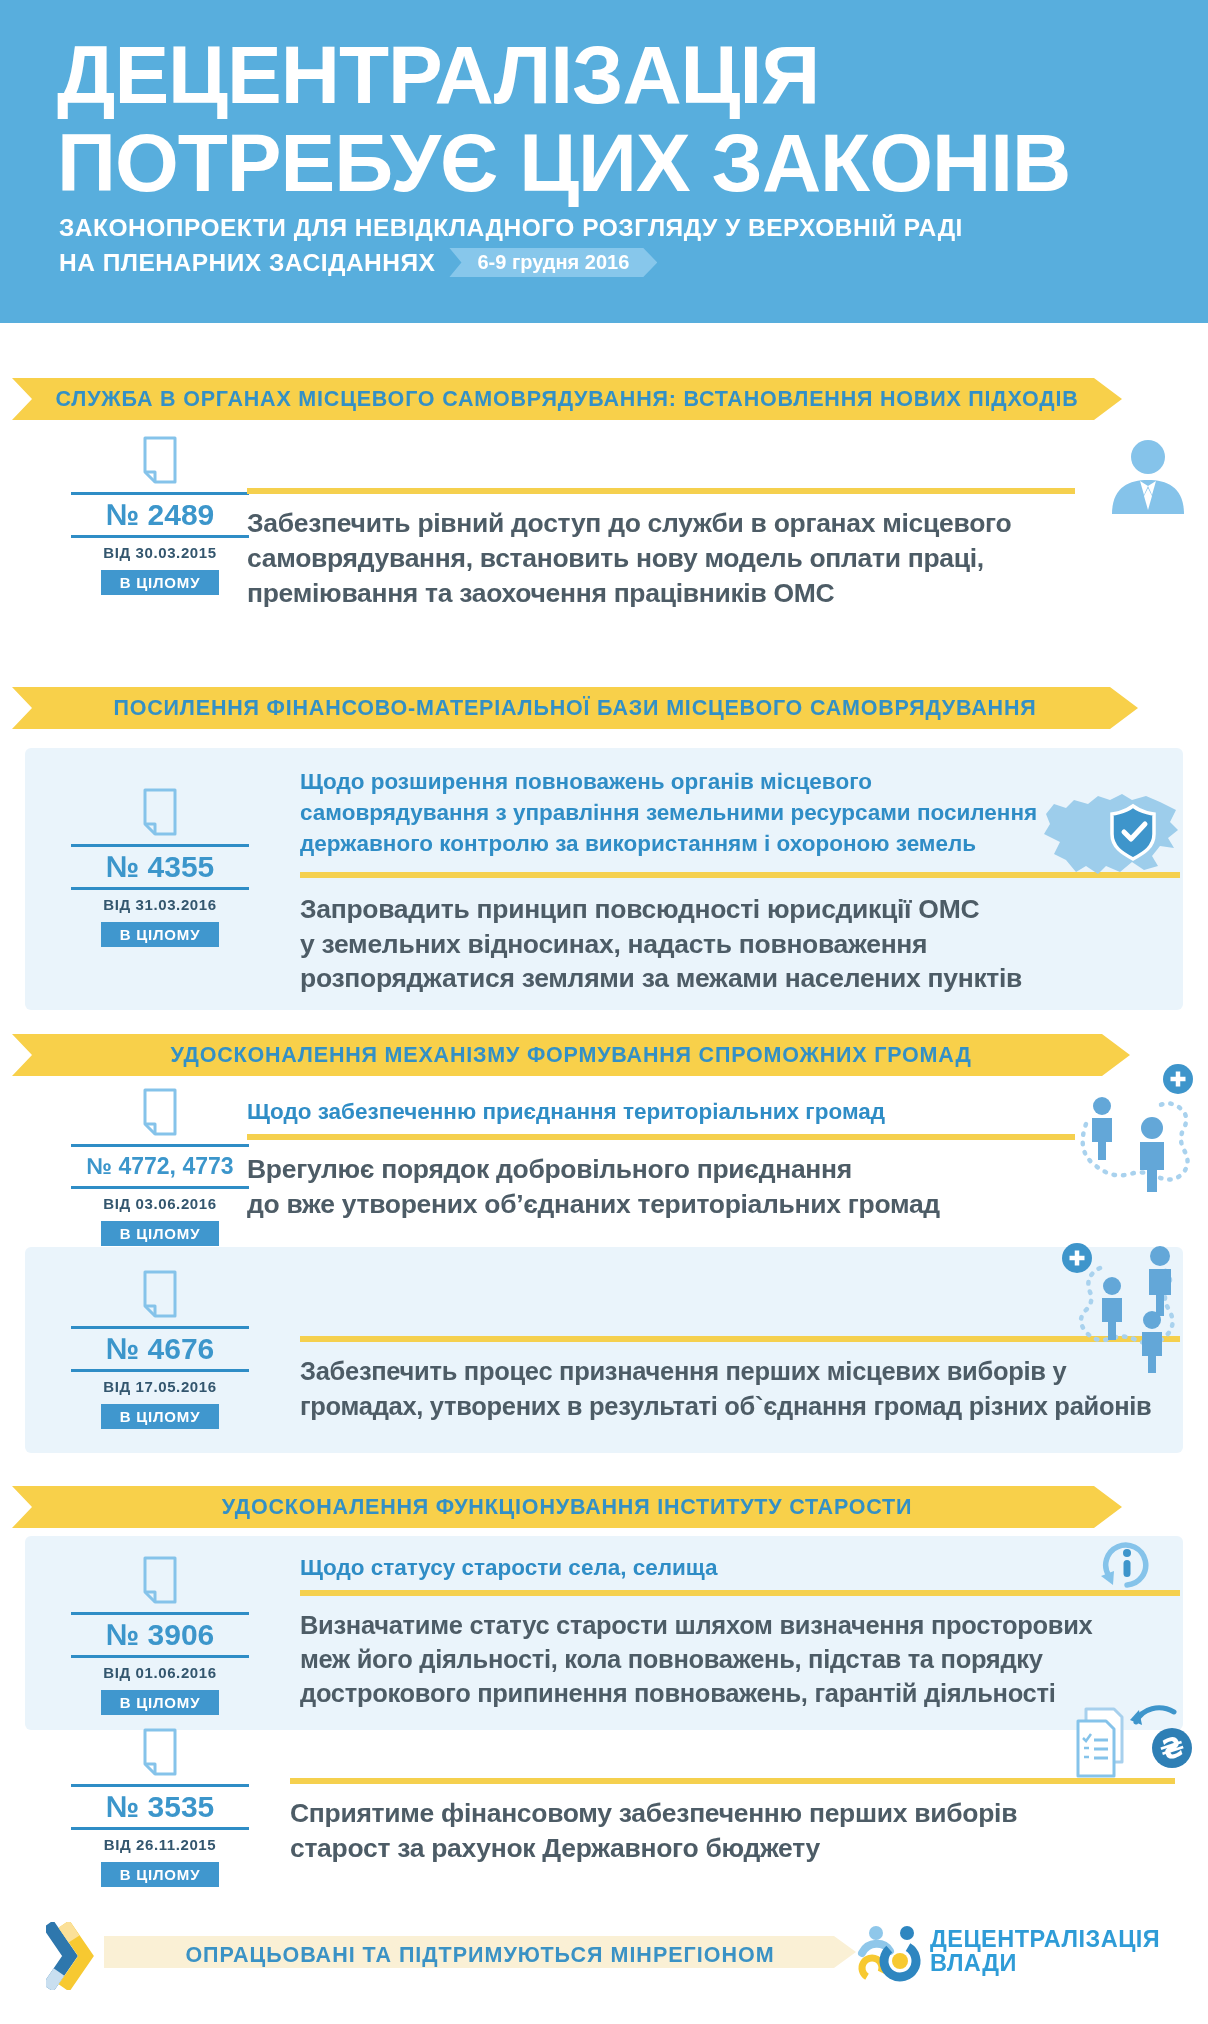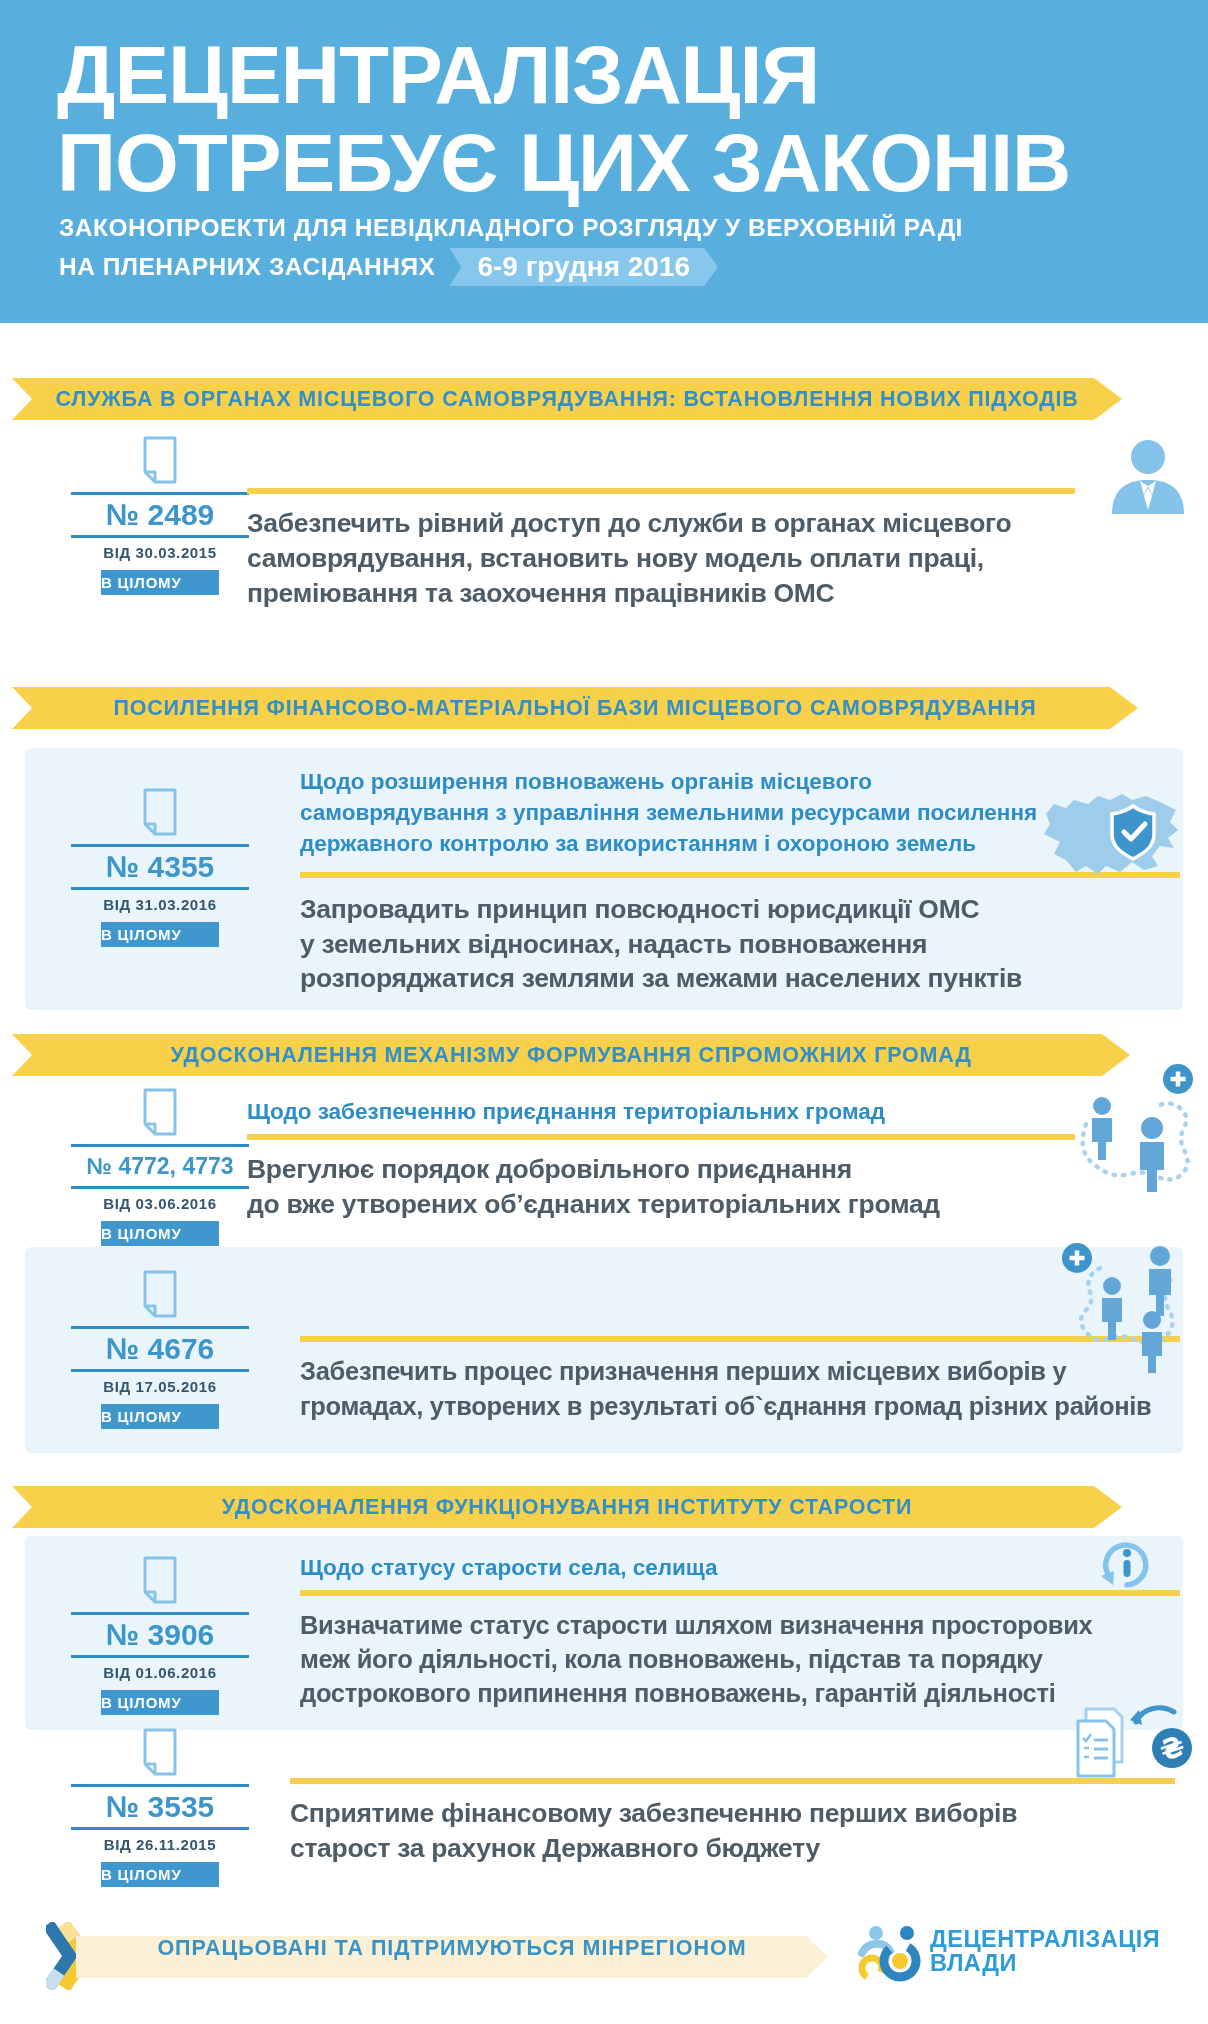--- a/index.html
+++ b/index.html
@@ -7,21 +7,21 @@
   .page { position:relative; width:1208px; height:2024px; background:#ffffff; margin:0 auto; overflow:hidden; }
 
   
   .header { position:absolute; left:0; top:0; width:1208px; height:323px; background:#58AEDD; }
   .h-title { position:absolute; left:57px; color:#ffffff; font-weight:bold; font-size:82px; letter-spacing:-1px; white-space:nowrap; }
   .h-title1 { top:28px; }
   .h-title2 { top:116px; }
   .h-sub { position:absolute; left:59px; color:#ffffff; font-weight:bold; font-size:24.5px; letter-spacing:0.5px; white-space:nowrap; }
   .h-sub1 { top:214px; }
   .h-sub2-row { position:absolute; left:59px; top:248px; display:flex; align-items:center; }
-  .date-badge { display:inline-block; background:#87C7EB; color:#ffffff; font-weight:bold; font-size:28px; padding:3px 28px; margin-left:14px;
+  .date-badge { display:inline-block; background:#87C7EB; color:#ffffff; font-weight:bold; font-size:20px; padding:3px 28px; margin-left:14px;
     clip-path:polygon(0 0, calc(100% - 14px) 0, 100% 50%, calc(100% - 14px) 100%, 0 100%, 12px 50%); }
 
   
   .banner { position:absolute; left:12px; height:42px; background:#F8D04A; color:#3390C6; font-weight:bold; font-size:21.5px; letter-spacing:0.8px;
     display:flex; align-items:center; justify-content:center; white-space:nowrap;
     clip-path:polygon(0 0, calc(100% - 28px) 0, 100% 50%, calc(100% - 28px) 100%, 0 100%, 20px 50%); }
   .banner1 { top:378px; width:1110px; }
   .banner2 { top:687px; width:1126px; }
   .banner3 { top:1034px; width:1118px; }
   .banner4 { top:1486px; width:1110px; }
@@ -32,32 +32,32 @@
   .card4 { top:1247px; height:206px; }
   .card5 { top:1536px; height:194px; }
 
   
   .lawcol { position:absolute; width:190px; display:flex; flex-direction:column; align-items:center; }
   .doc-icon { margin-bottom:8px; }
   .rule { width:178px; height:3px; background:#2F8DC6; }
   .law-number { font-size:30px; font-weight:bold; color:#3C96CB; margin:3px 0; white-space:nowrap; }
   .law-number.small { font-size:23px; margin:6px 0; }
   .law-date { font-size:15px; font-weight:bold; color:#33566E; letter-spacing:0.6px; margin:6px 0 9px; }
-  .status { background:#4097CE; color:#ffffff; font-size:15px; font-weight:bold; letter-spacing:0.8px; padding:4px 0; width:118px; text-align:left; }
+  .status { background:#4097CE; color:#ffffff; font-size:15px; font-weight:bold; letter-spacing:0.8px; padding:4px 0; width:118px; text-align:center; }
 
   
   .law-title { position:absolute; color:#2F8DC6; font-weight:bold; font-size:22.5px; line-height:31px; white-space:pre-line; }
   .ybar { position:absolute; height:6px; background:#F5D04E; }
   .law-desc { position:absolute; color:#4D5C66; font-weight:bold; font-size:26.5px; line-height:35px; white-space:pre-line; letter-spacing:-0.3px; }
 
   .icon-abs { position:absolute; }
 
   
-  .foot-band { position:absolute; left:76px; top:1936px; width:752px; height:42px; background:#FAF0D5;
-    display:flex; align-items:flex-start; justify-content:center;
+  .foot-band { position:absolute; left:104px; top:1936px; width:752px; height:32px; background:#FAF0D5;
+    display:flex; align-items:flex-end; justify-content:center;
     clip-path:polygon(0 0, calc(100% - 22px) 0, 100% 50%, calc(100% - 22px) 100%, 0 100%); }
   .foot-band-text { color:#3A92C5; font-weight:bold; font-size:21.5px; letter-spacing:1px; white-space:nowrap; }
   .logo-text { position:absolute; color:#2F9CD7; font-weight:bold; font-size:23.5px; letter-spacing:0.5px; white-space:nowrap; }
 </style>
 </head>
 <body>
 
 <div class="page">
 
   <div class="header">

